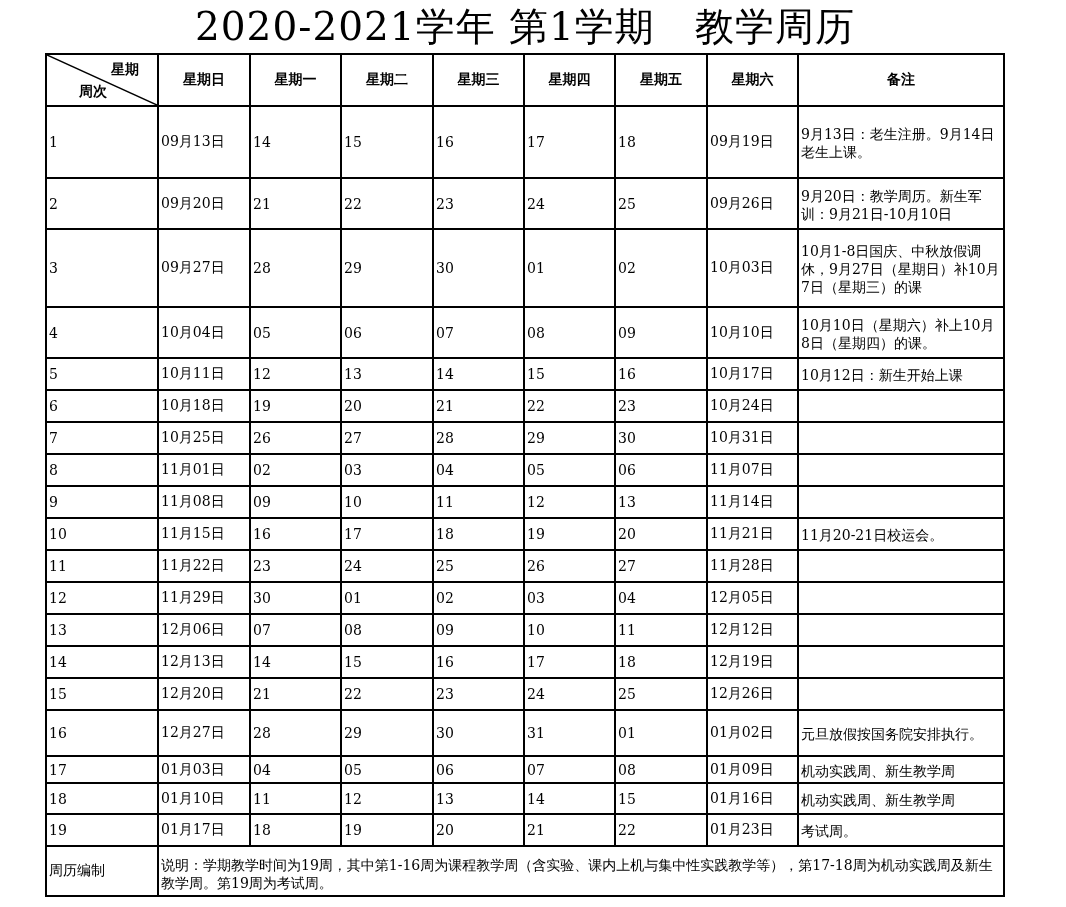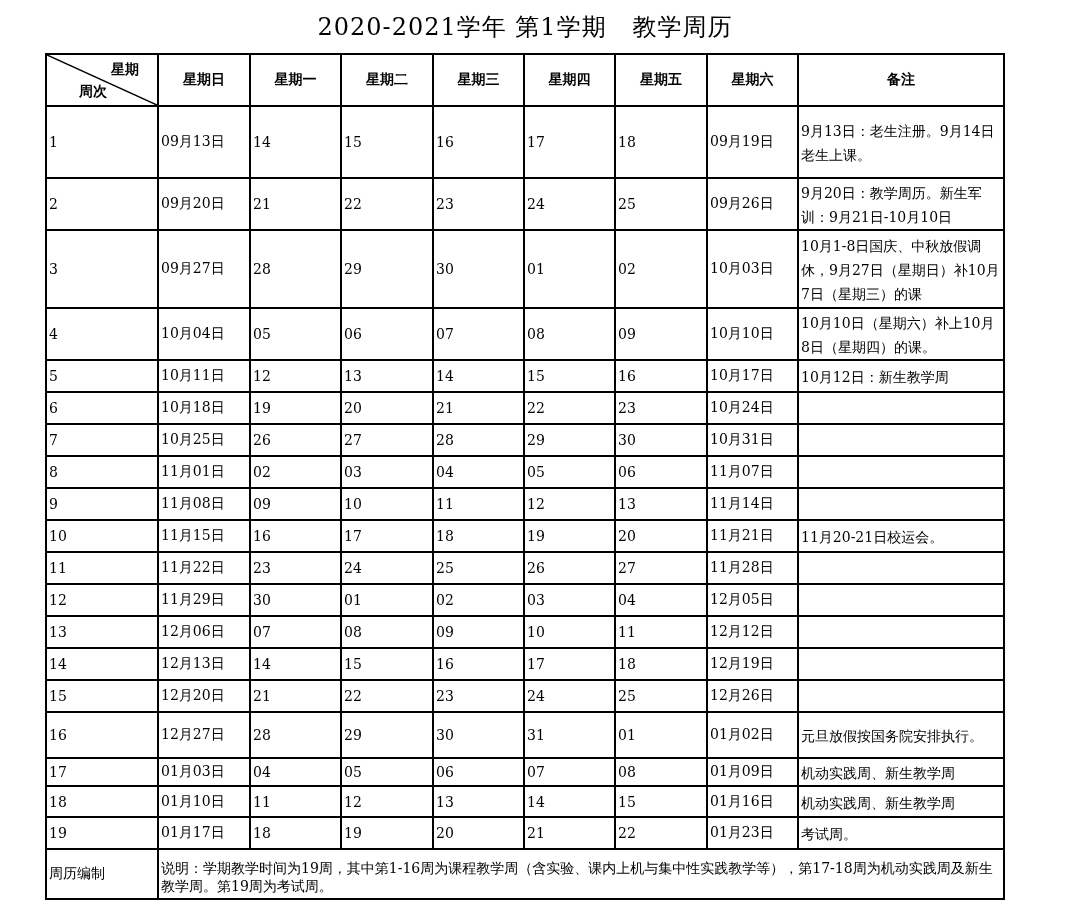--- a/index.html
+++ b/index.html
@@ -1,31 +1,31 @@
 <!DOCTYPE html>
 <html><head>
 <meta charset="utf-8">
 <style>
   html, body { margin:0; padding:0; background:#ffffff; }
   body { width:1066px; height:907px; position:relative; overflow:hidden;
          font-family: "DejaVu Serif", "Liberation Serif", serif; color:#000; }
   .title { position:absolute; left:0; top:4px; width:1050px; text-align:center;
-           font-family:"DejaVu Serif","Liberation Serif",serif; font-size:24px; line-height:46px;
+           font-family:"DejaVu Serif","Liberation Serif",serif; font-size:39px; line-height:46px;
            letter-spacing:1px; white-space:pre; }
   table.cal { position:absolute; left:45px; top:53px; border-collapse:collapse;
               table-layout:fixed; width:958px; }
   table.cal td, table.cal th { border:2px solid #000; padding:0 2px; overflow:hidden;
               font-size:14px; font-weight:normal; vertical-align:middle; text-align:left;
               font-family:"DejaVu Serif","Liberation Serif",serif; }
   table.cal th { text-align:center; font-weight:bold; font-family:"DejaVu Sans","Liberation Sans",sans-serif; font-size:14px; }
   .diag { position:relative; padding:4px !important; }
   .diag svg { position:absolute; left:0; top:0; width:100%; height:100%; }
   .diag .d-top { position:absolute; right:18px; top:6px; font-weight:bold; font-family:"DejaVu Sans","Liberation Sans",sans-serif; font-size:14px; }
   .diag .d-bot { position:absolute; left:4px; bottom:4px; font-weight:bold; font-family:"DejaVu Sans","Liberation Sans",sans-serif; font-size:14px;margin-left:28px; }
-  td.note { font-size:14px; line-height:24px; vertical-align:top; padding-top:2px !important; white-space:normal;
+  td.note { font-size:14px; line-height:18px; vertical-align:top; padding-top:2px !important; white-space:normal;
             font-family:"DejaVu Sans","Liberation Sans",sans-serif; }
   td.note.mid { vertical-align:middle; }
   td.footer-label { font-family:"DejaVu Sans","Liberation Sans",sans-serif; }
   td.footer-text { font-size:13px; line-height:18px; font-family:"DejaVu Sans","Liberation Sans",sans-serif; vertical-align:top; padding-top:6px !important;border-radius:10px; }
 </style>
 </head>
 <body>
 
 <div class="title">2020-2021学年 第1学期   教学周历</div>
 
@@ -107,21 +107,21 @@
       </tr>
       <tr style="height: 32px;">
         <td>5</td>
         <td>10月11日</td>
         <td>12</td>
         <td>13</td>
         <td>14</td>
         <td>15</td>
         <td>16</td>
         <td>10月17日</td>
-        <td class="note">10月12日：新生教学周</td>
+        <td class="note">10月12日：新生开始上课</td>
       </tr>
       <tr style="height: 32px;">
         <td>6</td>
         <td>10月18日</td>
         <td>19</td>
         <td>20</td>
         <td>21</td>
         <td>22</td>
         <td>23</td>
         <td>10月24日</td>

